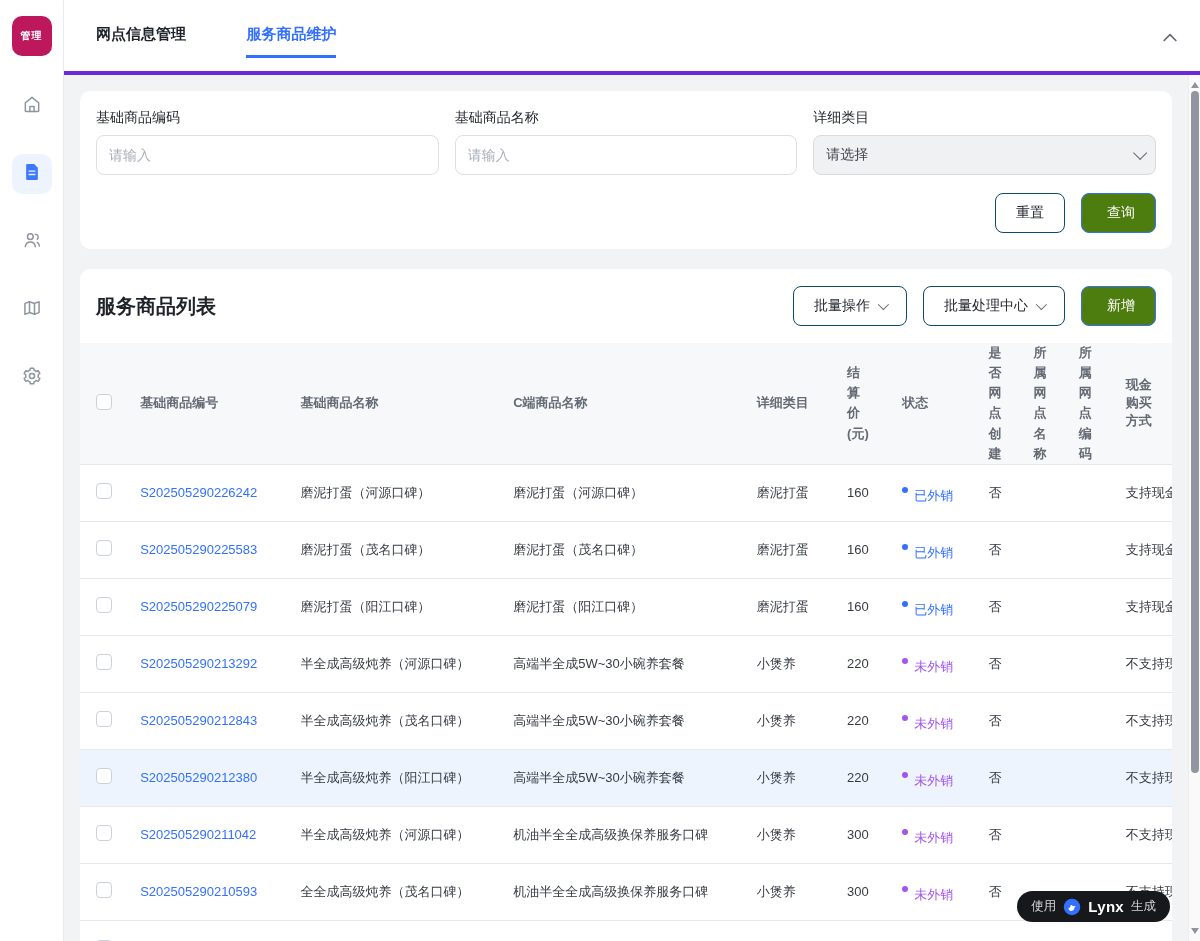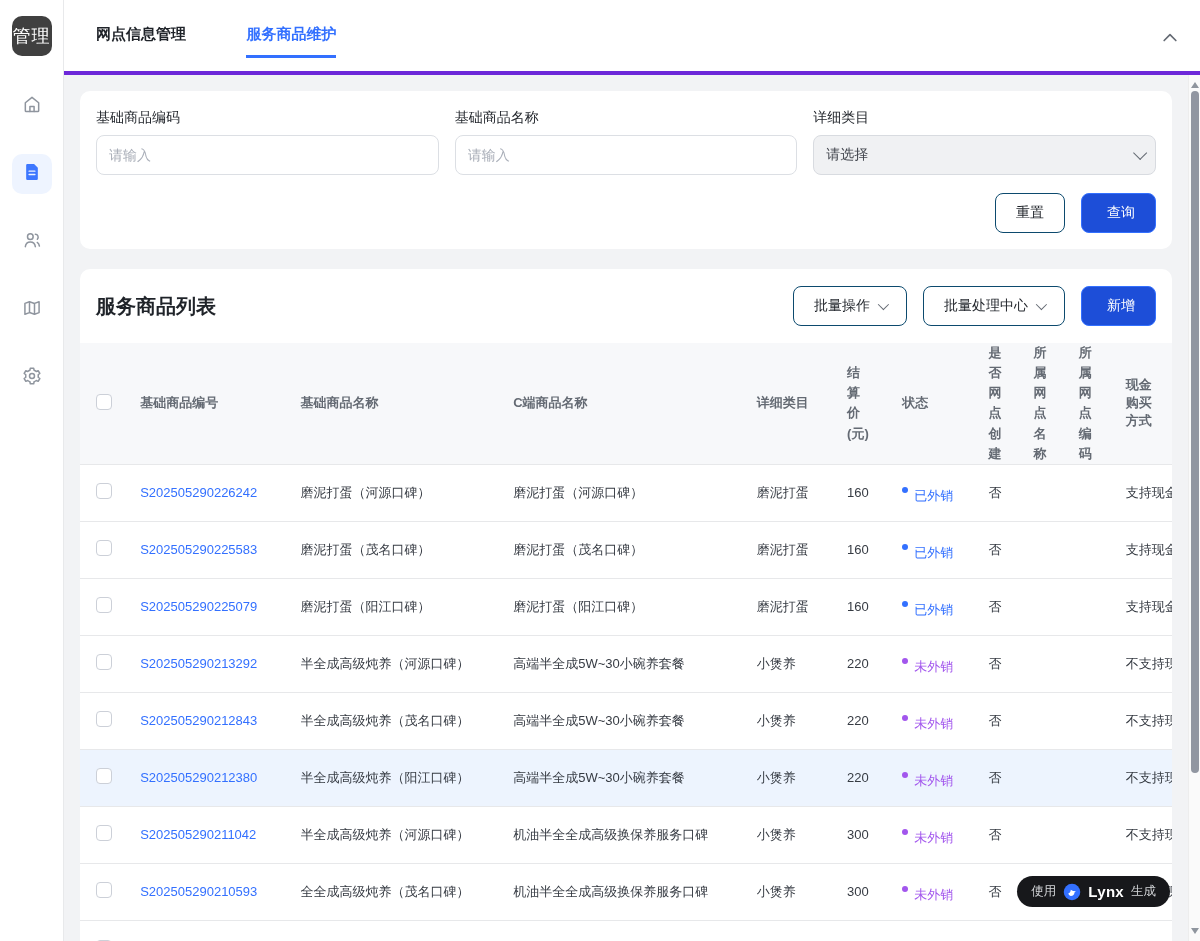--- a/index.html
+++ b/index.html
@@ -1,21 +1,21 @@
 <!DOCTYPE html>
 <html><head>
 <meta charset="utf-8">
 <style>
   * { margin:0; padding:0; box-sizing:border-box; }
   html,body { width:1200px; height:941px; overflow:hidden; font-family:"Liberation Sans","DejaVu Sans",sans-serif; background:#f2f3f5; color:#1f2329; }
   .app { display:flex; width:1200px; height:941px; }
 
   
   .sidebar { width:64px; background:#fff; border-right:1px solid #e8e9eb; display:flex; flex-direction:column; align-items:center; padding-top:16px; flex:0 0 64px; z-index:3; }
-  .logo { width:40px; height:40px; border-radius:10px; background:#404040; color:#fff; font-weight:normal; font-size:18px; display:flex; align-items:center; justify-content:center; letter-spacing:1px; }
+  .logo { width:40px; height:40px; border-radius:10px; background:#be185d; color:#fff; font-weight:bold; font-size:10px; display:flex; align-items:center; justify-content:center; letter-spacing:1px; }
   .nav { margin-top:30px; display:flex; flex-direction:column; gap:28px; }
   .nav-item { width:40px; height:40px; border-radius:10px; display:flex; align-items:center; justify-content:center; cursor:pointer; color:#8f959e; }
   .nav-item.active { background:#eef4ff; color:#3370ff; }
   .nav-item svg { width:20px; height:20px; }
 
   
   .main { flex:1; position:relative; overflow:hidden; background:#f2f3f5; }
   .topbar { height:75px; background:#fff; border-bottom:4px solid #6d28d9; padding:25px 8px 0 32px; position:relative;font-weight:bold; }
   .tab { display:inline-block; font-size:15px; color:#1f2329; padding-bottom:11px; margin-right:56px; cursor:pointer; }
   .tab.active { color:#3370ff; border-bottom:3px solid #3370ff; }
@@ -28,21 +28,21 @@
   .filter-card { padding:18px 16px 16px 16px; }
   .fields { display:flex; gap:16px; }
   .field { flex:1; }
   .field label { display:block; font-size:14px; color:#1f2329; margin-bottom:8px; }
   .txt-input { width:100%; height:40px; border:1px solid #dcdfe4; border-radius:8px; background:#fff; padding:0 12px; font-size:14px; color:#1f2329; font-family:inherit; }
   .txt-input::placeholder { color:#a9aeb8; }
   .select { width:100%; height:40px; border:1px solid #d8dbe0; border-radius:8px; background:#f0f1f3; padding:0 12px; font-size:14px; color:#42464e; display:flex; align-items:center; justify-content:space-between; cursor:pointer; }
   .chev { width:10px; height:10px; border-right:1.6px solid #646a73; border-bottom:1.6px solid #646a73; transform:rotate(45deg) translateY(-3px); display:inline-block; }
   .filter-actions { display:flex; justify-content:flex-end; gap:16px; margin-top:18px; }
   .btn { height:40px; border-radius:8px; font-size:14px; padding:0 20px; display:inline-flex; align-items:center; gap:8px; cursor:pointer; border:1px solid #0c4a6e; background:#fff; color:#1f2329; font-family:inherit; }
-  .btn.primary { background:#1d4ed8; border-color:#3370ff; color:#fff;padding-left:25px; }
+  .btn.primary { background:#4d7c0f; border-color:#3370ff; color:#fff;padding-left:25px; }
   .btn .chev { transform:rotate(45deg) translateY(-2px); width:8px; height:8px; }
 
   
   .list-card { margin-top:20px; border-radius:10px 10px 0 0; overflow:hidden; padding-bottom:40px; }
   .card-head { height:74px; padding:0 16px; display:flex; align-items:center; justify-content:space-between; }
   .card-title { font-size:20px; font-weight:bold; color:#1f2329; }
   .head-actions { display:flex; gap:16px; align-items:center; }
 
   table.tbl { width:100%; border-collapse:collapse; table-layout:fixed; }
   .tbl col.c-check{width:60px} .tbl col.c-code{width:160px} .tbl col.c-name{width:212px}
@@ -61,21 +61,21 @@
   .status .dot { width:6px; height:6px; border-radius:50%; display:inline-block; }
 
   
   .scrollbar { position:absolute; right:0; top:75px; bottom:0; width:12px; background:#fafafa; border-left:1px solid #ededed; z-index:4; }
   .sb-arrow { position:absolute; left:2px; width:0; height:0; border-left:4px solid transparent; border-right:4px solid transparent; }
   .sb-up { top:7px; border-bottom:6px solid #8f959e; }
   .sb-down { bottom:7px; border-top:6px solid #8f959e; }
   .sb-thumb { position:absolute; left:1.5px; top:16px; height:682px; width:8px; background:#9196a1; border-radius:5px; cursor:pointer; }
 
   
-  .lynx-badge { position:absolute; right:30px; bottom:34px; height:31px; background:#17181b; border-radius:16px; display:flex; align-items:center; gap:7px; padding:0 14px; z-index:9; cursor:pointer;text-align:center; }
+  .lynx-badge { position:absolute; right:30px; bottom:19px; height:31px; background:#17181b; border-radius:16px; display:flex; align-items:center; gap:7px; padding:0 14px; z-index:9; cursor:pointer;text-align:center; }
   .lynx-badge .pre, .lynx-badge .suf { color:#d3d5d8; font-size:12.5px; }
   .lynx-badge .brand { color:#fff; font-size:15px; font-weight:bold; letter-spacing:.3px; }
   .lynx-logo { width:18px; height:18px; }
 </style>
 </head>
 <body>
 
 <div class="app">
 
   <aside class="sidebar">

